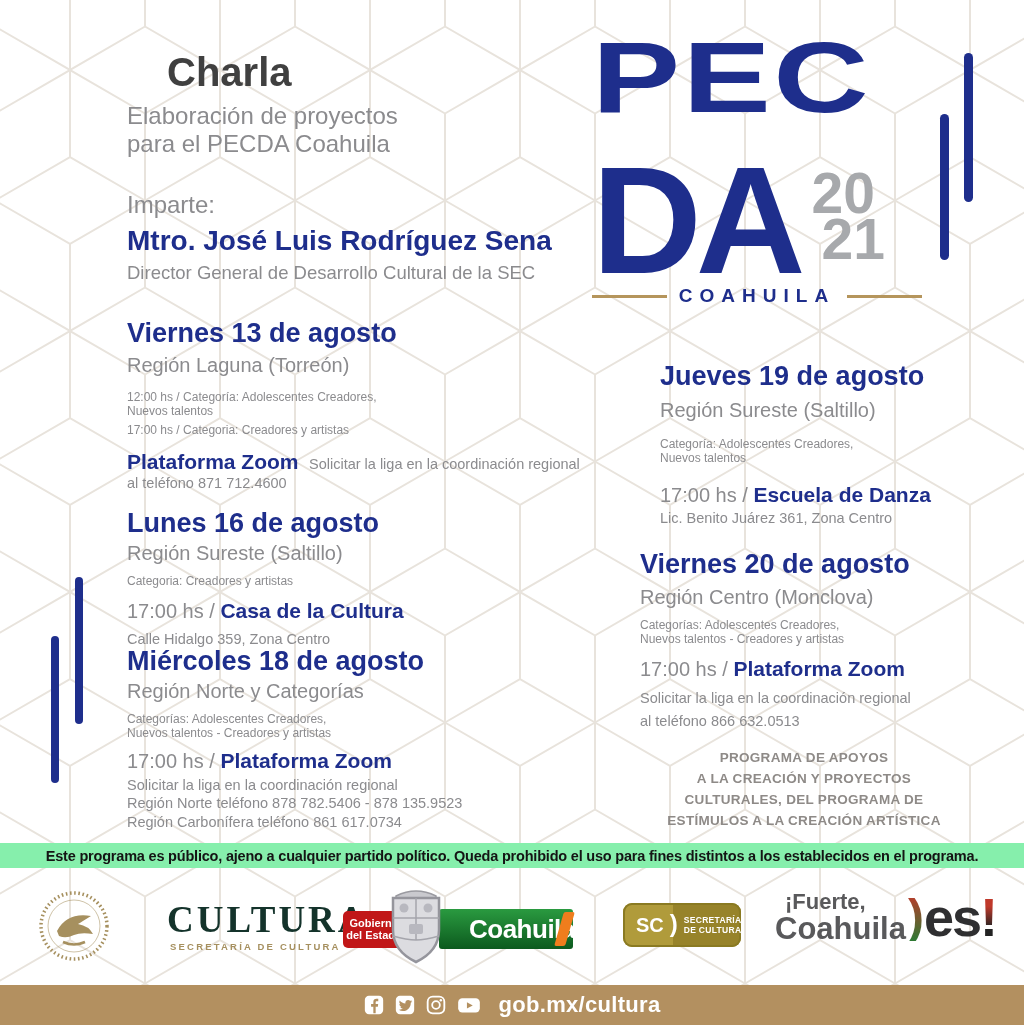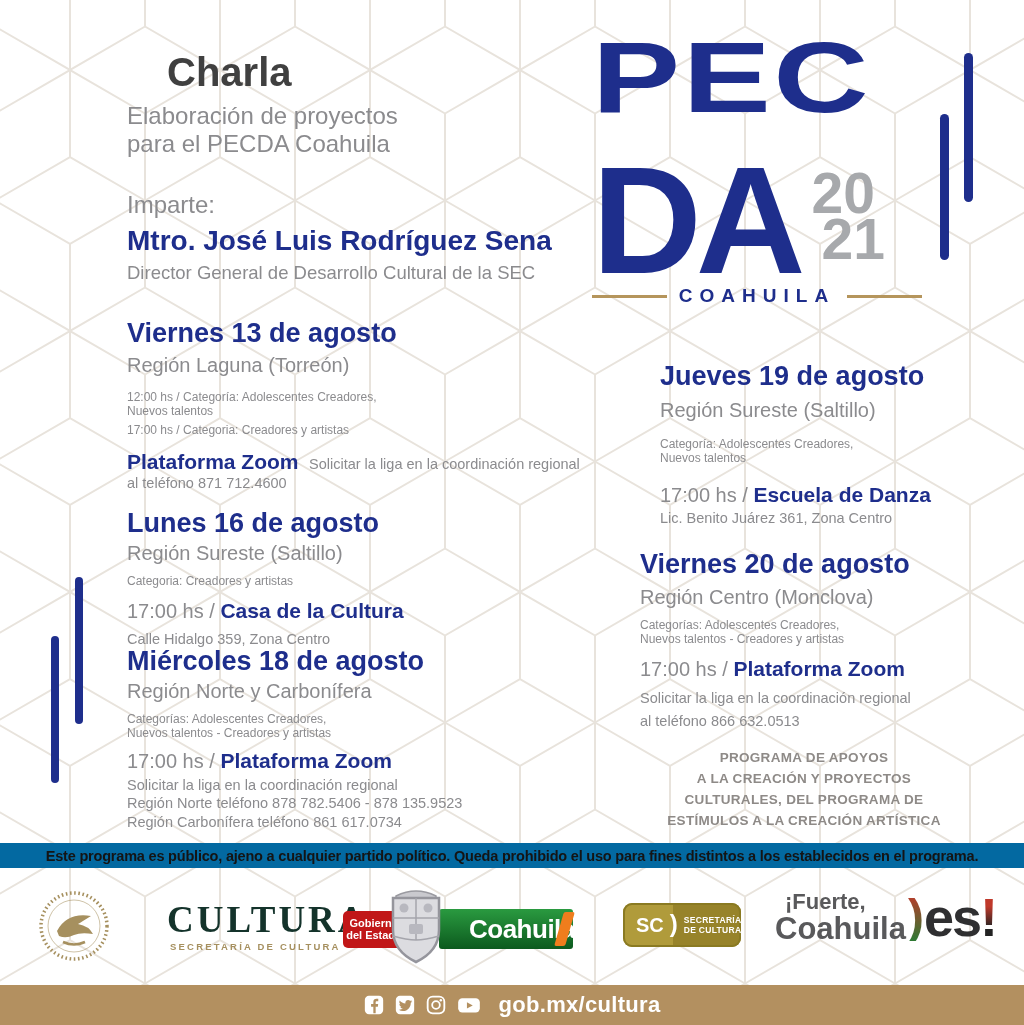--- a/index.html
+++ b/index.html
@@ -42,21 +42,21 @@
   .venue{font-size:21px;font-weight:bold;color:#1e2e8c;}
   .time{font-size:20px;color:#8b8b8e;}
   .small{font-size:14.5px;color:#8b8b8e;line-height:1.3;}
   .venue-line .small{margin-left:6px;}
 
   
   .sistema{width:312px;text-align:center;font-size:13.5px;font-weight:bold;
            color:#8e8a87;line-height:1.55;letter-spacing:0.3px;}
 
   
-  .disclaimer{position:absolute;left:0;top:843px;width:1024px;height:25px;background:#0369a1;
+  .disclaimer{position:absolute;left:0;top:843px;width:1024px;height:25px;background:#86efac;
               z-index:3;display:flex;align-items:center;justify-content:center;}
   .disclaimer span{font-size:14.5px;font-weight:bold;color:#141414;letter-spacing:-0.2px;}
 
   
   .cultura{position:absolute;left:38px;top:890px;display:flex;align-items:center;z-index:2;gap:43px;}
   .cultura-text{margin-left:14px;}
   .cultura-word{font-family:"Liberation Serif",serif;font-weight:bold;font-size:37px;
                 color:#14332b;letter-spacing:3px;line-height:1;}
   .cultura-sub{font-size:9.5px;font-weight:bold;color:#a6905f;letter-spacing:2.2px;margin-top:3px;margin-left:3px;}
 
@@ -160,21 +160,21 @@
     <div class="region" style="margin-top:5px;">Región Sureste (Saltillo)</div>
     <div class="body-line mt-s">Categoria: Creadores y artistas</div>
     <div class="mt-s">
       <span class="time">17:00 hs / </span><span class="venue">Casa de la Cultura</span>
     </div>
     <div class="small" style="margin-top:7px;">Calle Hidalgo 359, Zona Centro</div>
   </div>
 
   <div class="abs event" style="left:127px;top:648px;">
     <div class="day">Miércoles 18 de agosto</div>
-    <div class="region" style="margin-top:5px;">Región Norte y Carbonífera</div>
+    <div class="region" style="margin-top:5px;">Región Norte y Categorías</div>
     <div class="body-line mt-s">Categorías: Adolescentes Creadores,</div>
     <div class="body-line">Nuevos talentos - Creadores y artistas</div>
     <div style="margin-top:8px;">
       <span class="time">17:00 hs / </span><span class="venue">Plataforma Zoom</span>
     </div>
     <div class="small" style="margin-top:3px;">Solicitar la liga en la coordinación regional</div>
     <div class="small">Región Norte teléfono 878 782.5406  -  878 135.9523</div>
     <div class="small">Región Carbonífera teléfono  861 617.0734</div>
   </div>
 

